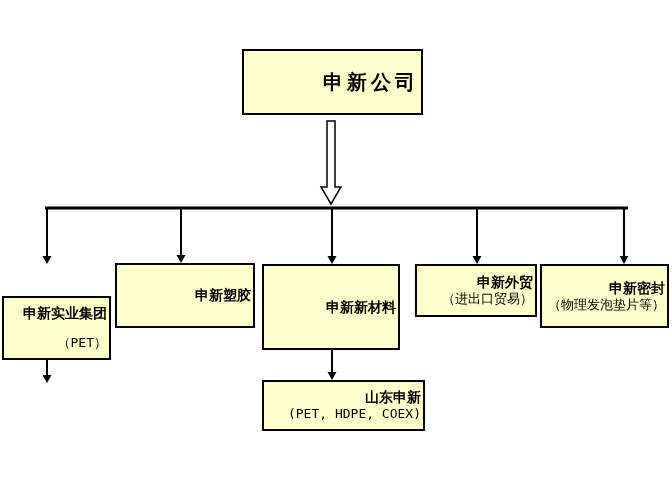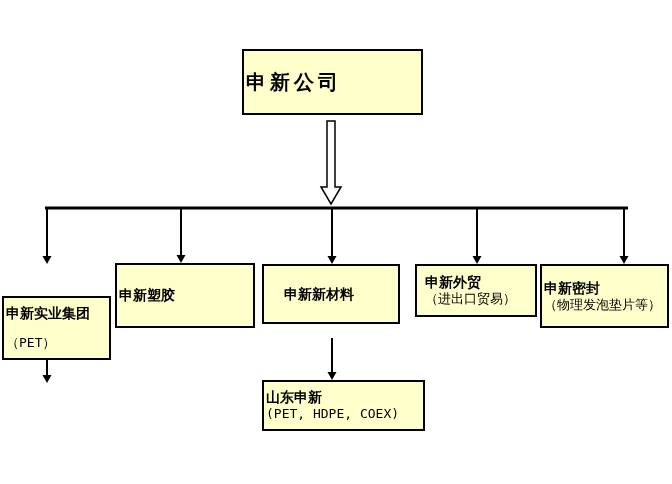--- a/index.html
+++ b/index.html
@@ -26,21 +26,21 @@
   }
   .cline  { stroke: var(--line-color); }
   .chead  { fill: var(--line-color); stroke: none; }
   .hollow { fill: var(--bg); stroke: var(--line-color); stroke-width: 1.5; }
   .node {
     position: absolute;
     background: var(--box-fill);
     border: 2px solid var(--box-border);
     display: flex;
     flex-direction: column;
-    align-items: flex-start;
+    align-items: flex-end;
     justify-content: center;
     text-align: center;
     color: #000;
     padding: 1px 2px;
   }
   .node-title {
     font-weight: bold;
     font-size: 14px;
     line-height: 1.3;
     white-space: nowrap;
@@ -107,21 +107,21 @@
 
   <div class="node gap-sm" style="left:2px; top:264px; width:109px; height:64px;">
     <span class="node-title">申新实业集团</span>
     <span class="node-sub">（PET）</span>
   </div>
 
   <div class="node" style="left:115px; top:263px; width:140px; height:65px;gap:35px;">
     <span class="node-title">申新塑胶</span>
   </div>
 
-  <div class="node gap-lg" style="left:262px; top:264px; width:138px; height:60px;padding-left:20px;">
+  <div class="node gap-lg" style="left:262px; top:264px; width:138px; height:86px;padding-left:20px;">
     <span class="node-title">申新新材料</span>
   </div>
 
   <div class="node" style="left:415px; top:264px; width:122px; height:53px;padding-left:8px;">
     <span class="node-title">申新外贸</span>
     <span class="node-sub">（进出口贸易）</span>
   </div>
 
   <div class="node" style="left:540px; top:264px; width:129px; height:64px;">
     <span class="node-title">申新密封</span>

